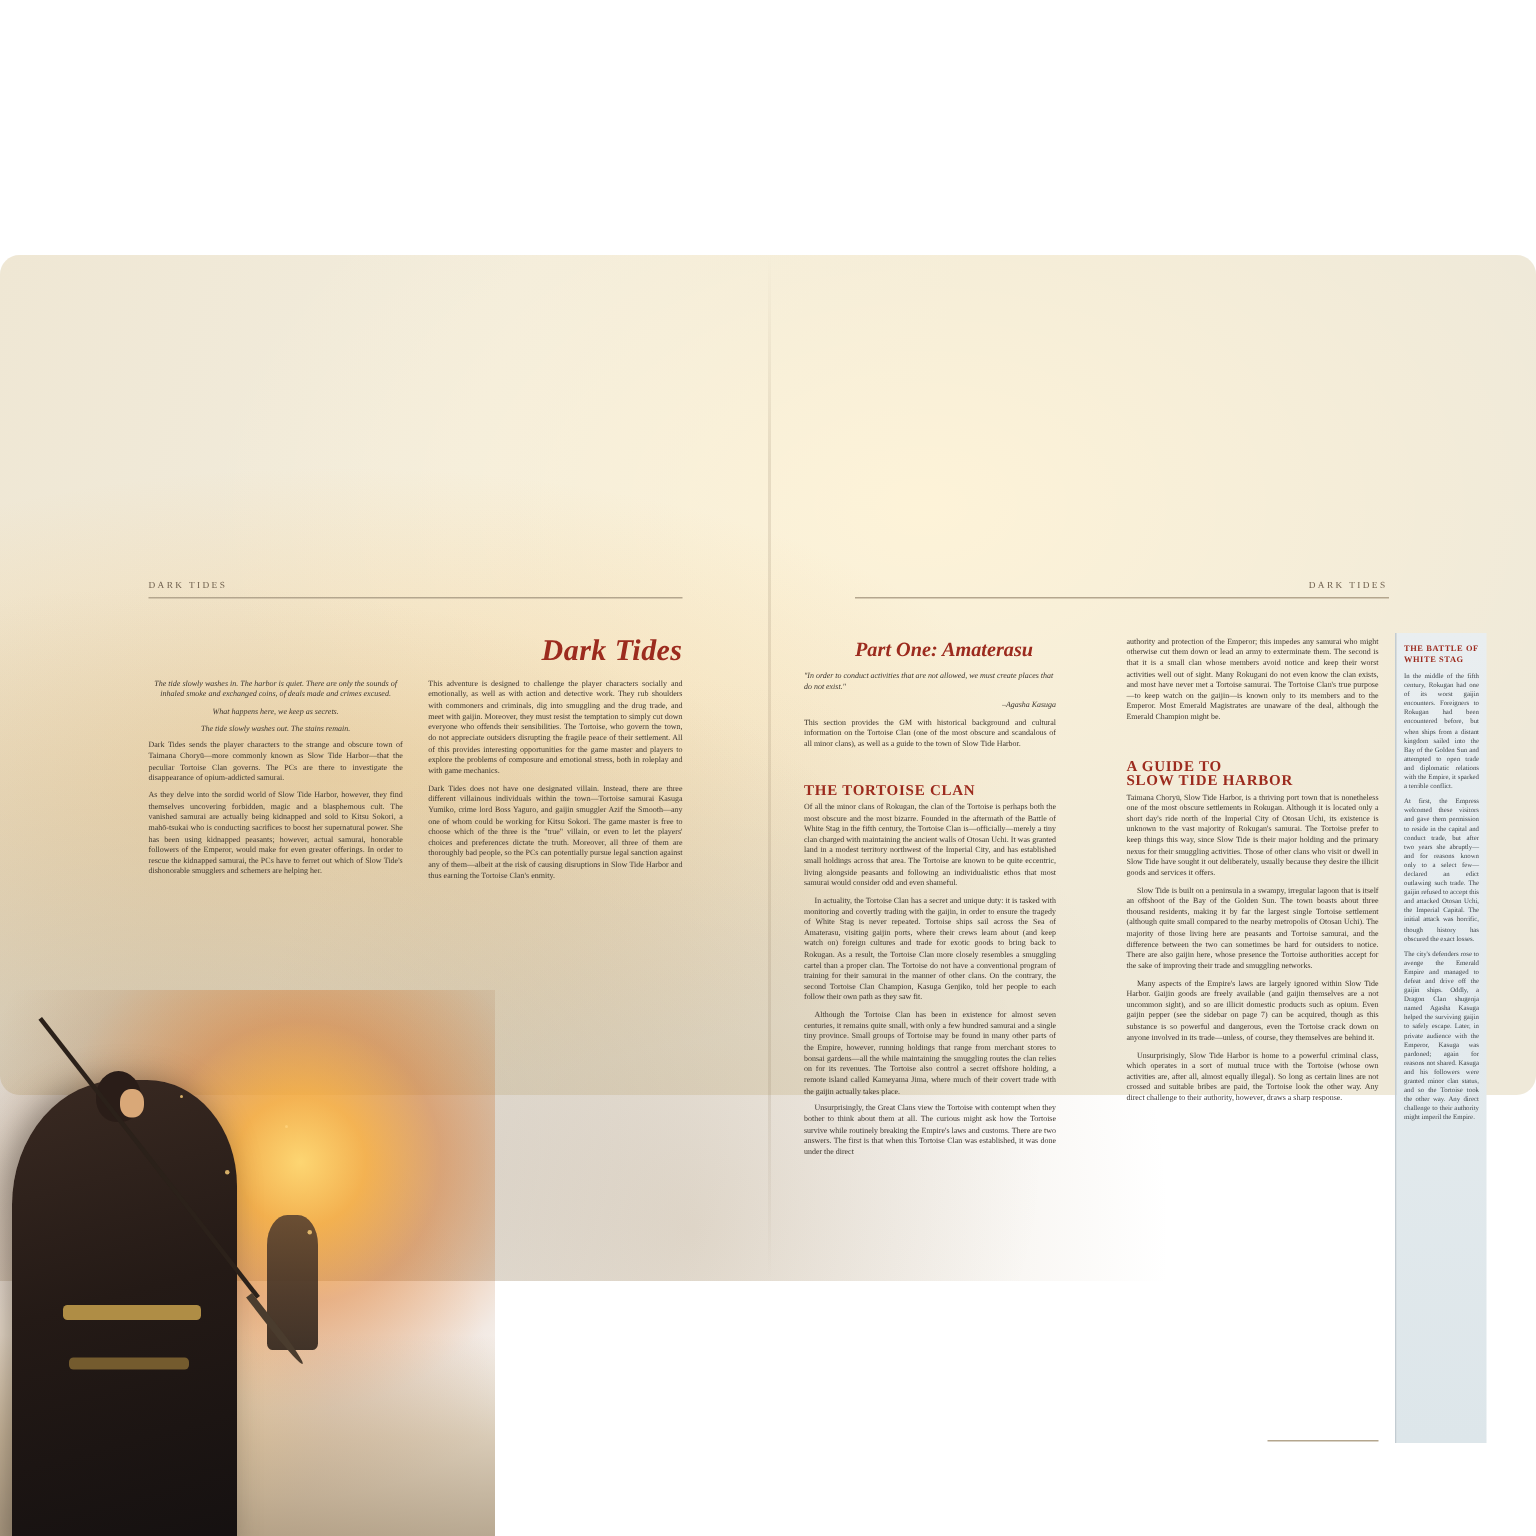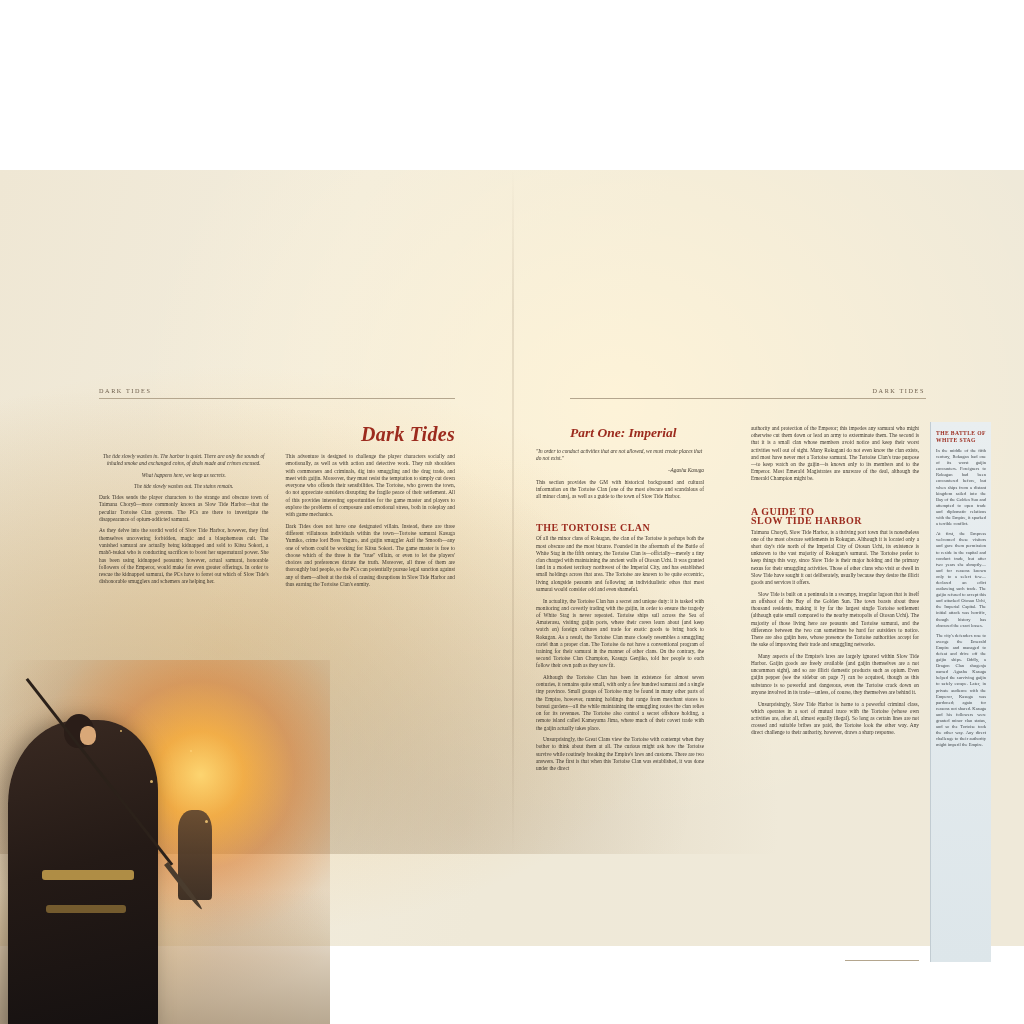--- a/index.html
+++ b/index.html
@@ -2,26 +2,27 @@
 <html><head>
 <meta charset="utf-8">
 <style>
   html,body{margin:0;padding:0;}
   body{
     width:1024px;height:1024px;overflow:hidden;
     background:#ffffff;
     font-family:"Liberation Serif", serif;
   }
   .page-wrap{
-    position:absolute;left:0;top:170px;width:1024px;height:776px;
+    position:absolute;left:0;top:170px;width:1024px;height:560px;
     background:
       radial-gradient(ellipse at 22% 62%, rgba(243,176,70,0.30) 0%, rgba(243,176,70,0.0) 42%),
       radial-gradient(ellipse at 60% 30%, rgba(255,244,216,0.9) 0%, rgba(241,233,212,0.0) 55%),
       linear-gradient(105deg,#efe7d4 0%, #f2ecdc 30%, #efe9d8 55%, #efe9d9 100%);
     box-shadow:0 0 0 0 rgba(0,0,0,0);
+    border-radius:13px;
   }
   
   .smoke1{
     position:absolute;left:0;top:0;width:1024px;height:684px;
     background:radial-gradient(ellipse at 12% 88%, rgba(120,95,60,0.30) 0%, rgba(120,95,60,0) 45%),
                radial-gradient(ellipse at 45% 95%, rgba(200,180,150,0.35) 0%, rgba(200,180,150,0) 40%);
     pointer-events:none;
   }
   .spine{
     position:absolute;left:512px;top:0;width:2px;height:684px;
@@ -194,21 +195,21 @@
       <div class="ember" style="left:120px;top:70px;width:2px;height:2px"></div>
       <div class="ember" style="left:205px;top:160px;width:3px;height:3px"></div>
     </div>
   </div>
 
   <div class="right-page">
     <div class="runhead right">DARK TIDES</div>
   </div>
   <div class="rule right"></div>
 
-  <div class="part-title">Part One: Imperial</div>
+  <div class="part-title">Part One: Amaterasu</div>
 
   <div class="rcol" id="rcol1">
     <p class="epi">"In order to conduct activities that are not allowed, we must create places that do not exist."</p>
     <p class="attrib">–Agasha Kasuga</p>
     <p>This section provides the GM with historical background and cultural information on the Tortoise Clan (one of the most obscure and scandalous of all minor clans), as well as a guide to the town of Slow Tide Harbor.</p>
     <h3>THE TORTOISE CLAN</h3>
     <p>Of all the minor clans of Rokugan, the clan of the Tortoise is perhaps both the most obscure and the most bizarre. Founded in the aftermath of the Battle of White Stag in the fifth century, the Tortoise Clan is—officially—merely a tiny clan charged with maintaining the ancient walls of Otosan Uchi. It was granted land in a modest territory northwest of the Imperial City, and has established small holdings across that area. The Tortoise are known to be quite eccentric, living alongside peasants and following an individualistic ethos that most samurai would consider odd and even shameful.</p>
     <p class="ind">In actuality, the Tortoise Clan has a secret and unique duty: it is tasked with monitoring and covertly trading with the gaijin, in order to ensure the tragedy of White Stag is never repeated. Tortoise ships sail across the Sea of Amaterasu, visiting gaijin ports, where their crews learn about (and keep watch on) foreign cultures and trade for exotic goods to bring back to Rokugan. As a result, the Tortoise Clan more closely resembles a smuggling cartel than a proper clan. The Tortoise do not have a conventional program of training for their samurai in the manner of other clans. On the contrary, the second Tortoise Clan Champion, Kasuga Genjiko, told her people to each follow their own path as they saw fit.</p>
     <p class="ind">Although the Tortoise Clan has been in existence for almost seven centuries, it remains quite small, with only a few hundred samurai and a single tiny province. Small groups of Tortoise may be found in many other parts of the Empire, however, running holdings that range from merchant stores to bonsai gardens—all the while maintaining the smuggling routes the clan relies on for its revenues. The Tortoise also control a secret offshore holding, a remote island called Kameyama Jima, where much of their covert trade with the gaijin actually takes place.</p>
     <p class="ind">Unsurprisingly, the Great Clans view the Tortoise with contempt when they bother to think about them at all. The curious might ask how the Tortoise survive while routinely breaking the Empire's laws and customs. There are two answers. The first is that when this Tortoise Clan was established, it was done under the direct</p>

